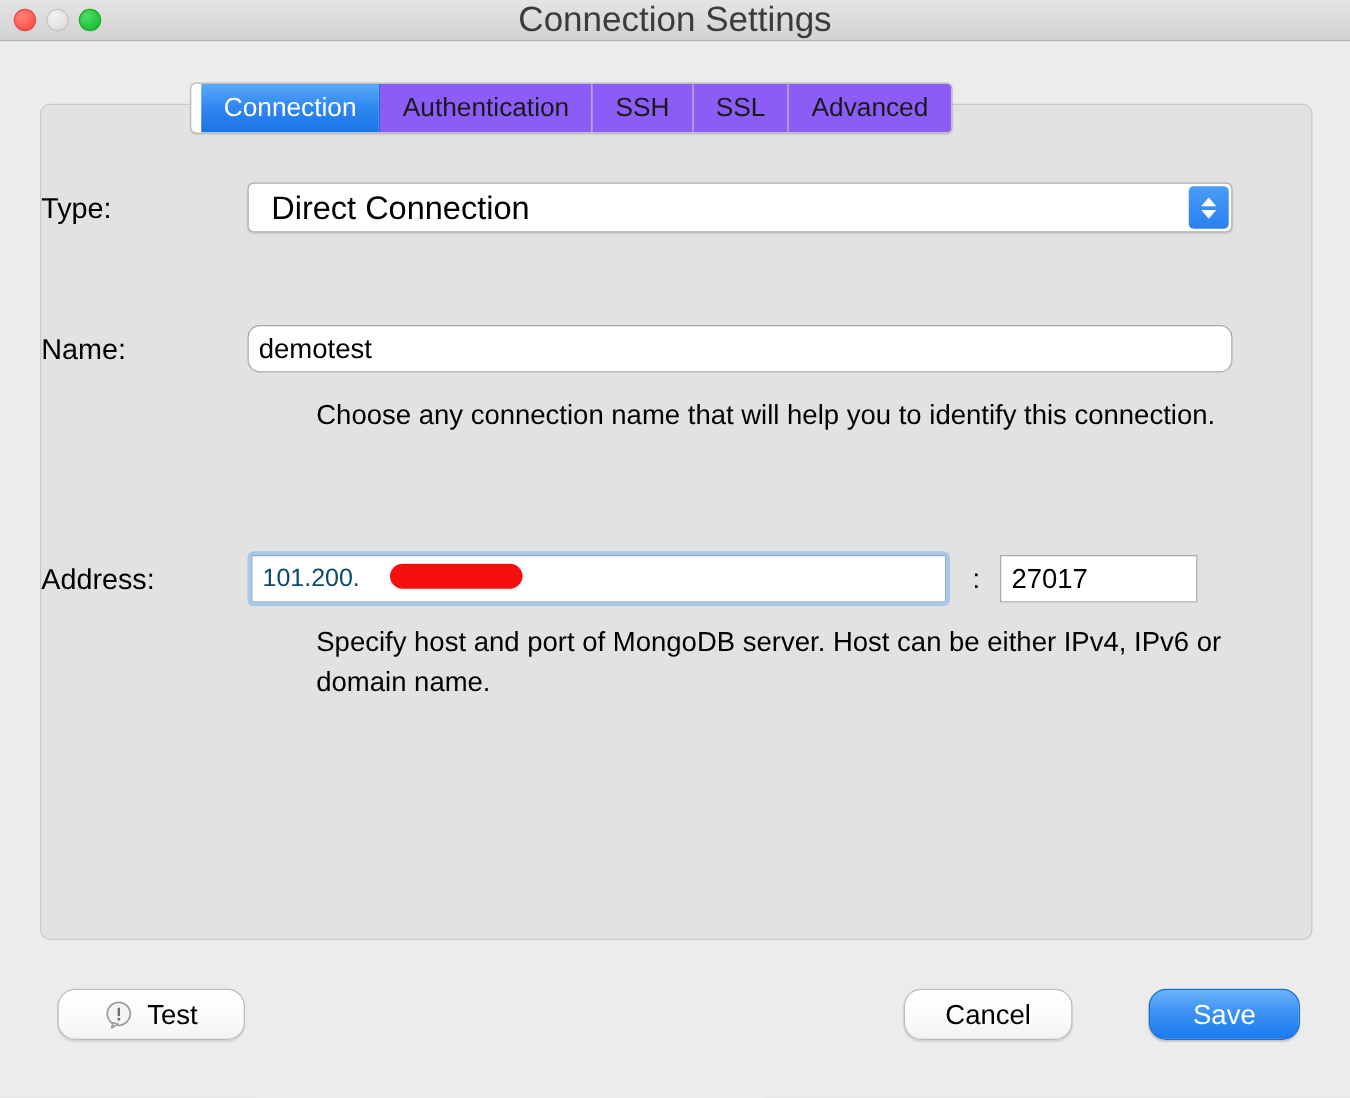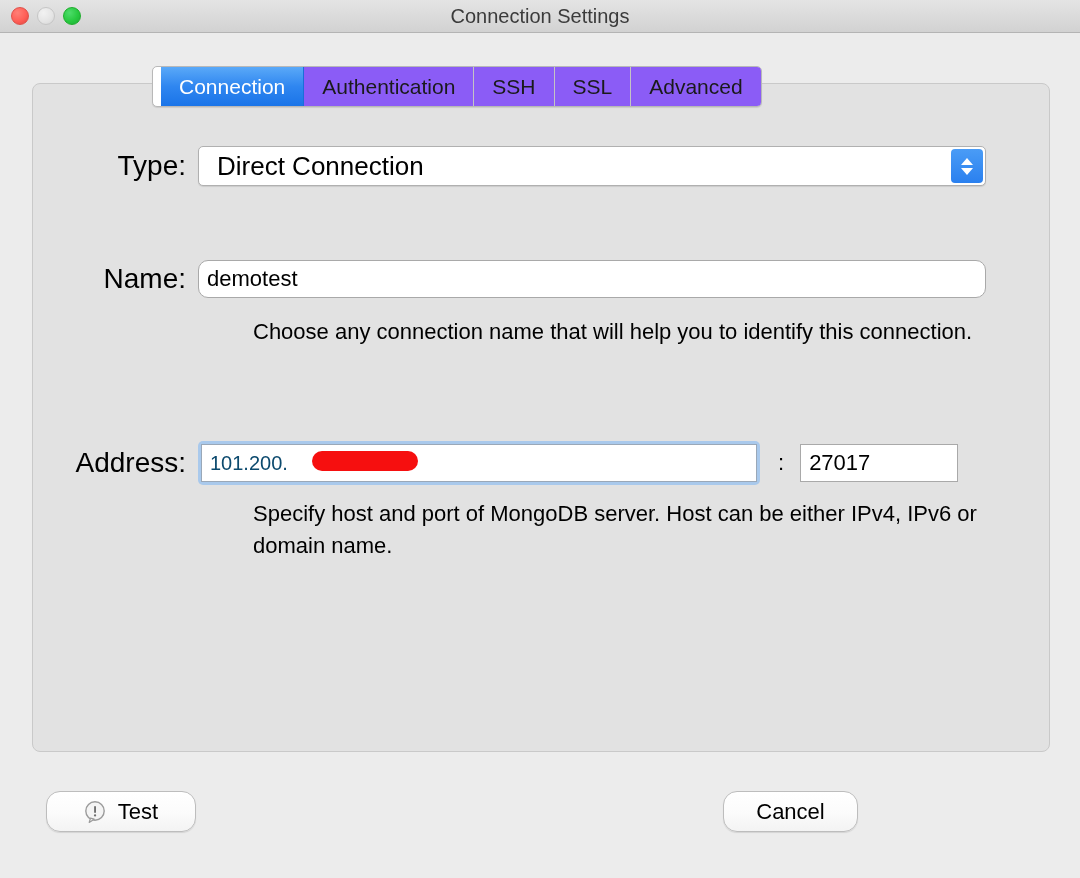--- a/index.html
+++ b/index.html
@@ -55,21 +55,21 @@
   .light.zoom {
     background: radial-gradient(circle at 35% 30%, #4ddc6a 0%, #28c940 55%, #1aab35 100%);
     border: 1px solid #1dad2b;
   }
   .title-text {
     position: absolute;
     left: 0; top: 0;
     width: 1080px;
     line-height: 32px;
     text-align: center;
-    font-size: 20px;
+    font-size: 28px;
     color: #3b3b3b;
   }
 
   
   .tabbar {
     position: absolute;
     left: 152px;
     top: 66px;
     height: 39px;
     display: flex;
@@ -115,22 +115,21 @@
   }
 
   
   .row {
     position: absolute;
     display: flex;
     align-items: center;
   }
   .flabel {
     width: 165px;
-    text-align: right;
-    font-size: 28px;
+    font-size: 23px;
     color: #000;
     padding-right: 12px;
     box-sizing: border-box;
   }
 
   .row-type  { left: 0px;  top: 62px; }
   .row-name  { left: 0px;  top: 176px; }
   .row-addr  { left: 0px;  top: 357px; }
 
   
@@ -354,14 +353,15 @@
         <circle cx="11" cy="10" r="9.2" fill="#f4f4f4" stroke="#9b9b9b" stroke-width="1.4"></circle>
         <path d="M6.5 17.2 L5.2 21.4 L10.2 18.2 Z" fill="#f4f4f4" stroke="#9b9b9b" stroke-width="1.2" stroke-linejoin="round"></path>
         <rect x="10.1" y="5" width="1.9" height="7" rx="0.9" fill="#6e6e6e"></rect>
         <circle cx="11.05" cy="14.4" r="1.15" fill="#6e6e6e"></circle>
       </svg>
     </span>
     <span>Test</span>
   </div>
 
   <div class="btn btn-white btn-cancel">Cancel</div>
+  <div class="btn btn-blue btn-save">Save</div>
 
 </div>
 
 </body></html>

